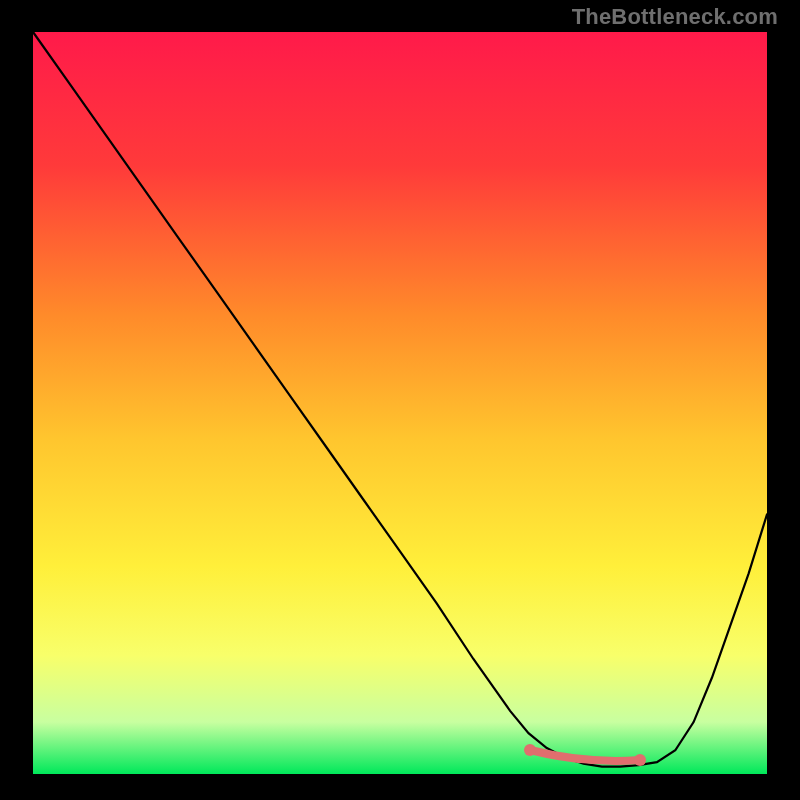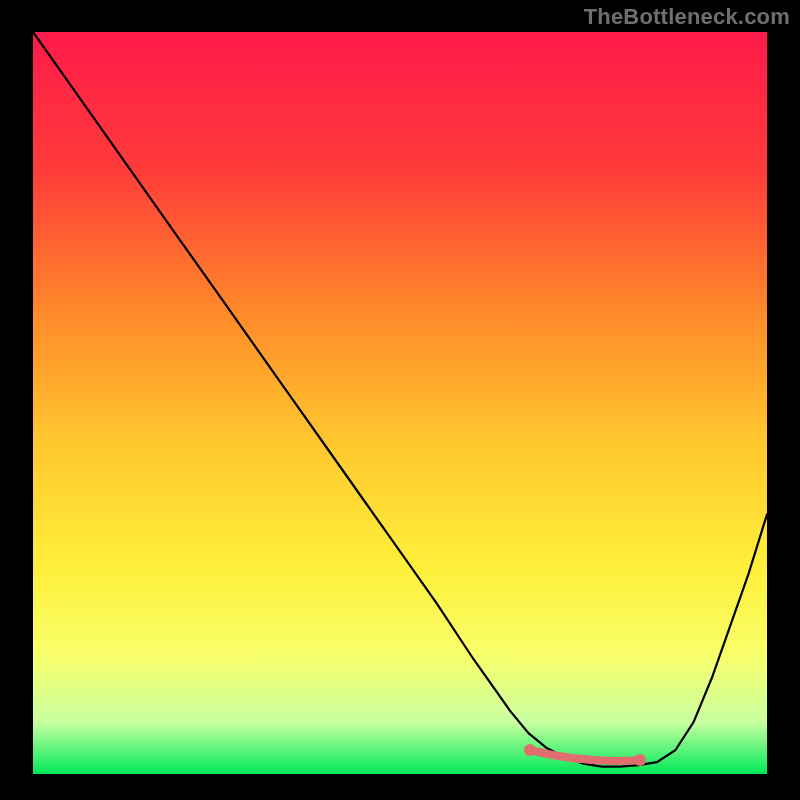--- a/index.html
+++ b/index.html
@@ -12,21 +12,21 @@
   }
   .canvas {
     position: relative;
     width: 800px;
     height: 800px;
     background: #000;
   }
   .watermark {
     position: absolute;
     top: 4px;
-    right: 10px;
+    right: 22px;
     color: #6f6f6f;
     font-family: Arial, Helvetica, sans-serif;
     font-size: 22px;
     font-weight: 600;
     letter-spacing: 0.2px;
     z-index: 5;
   }
   .plot-area {
     position: absolute;
     inset: 0;

